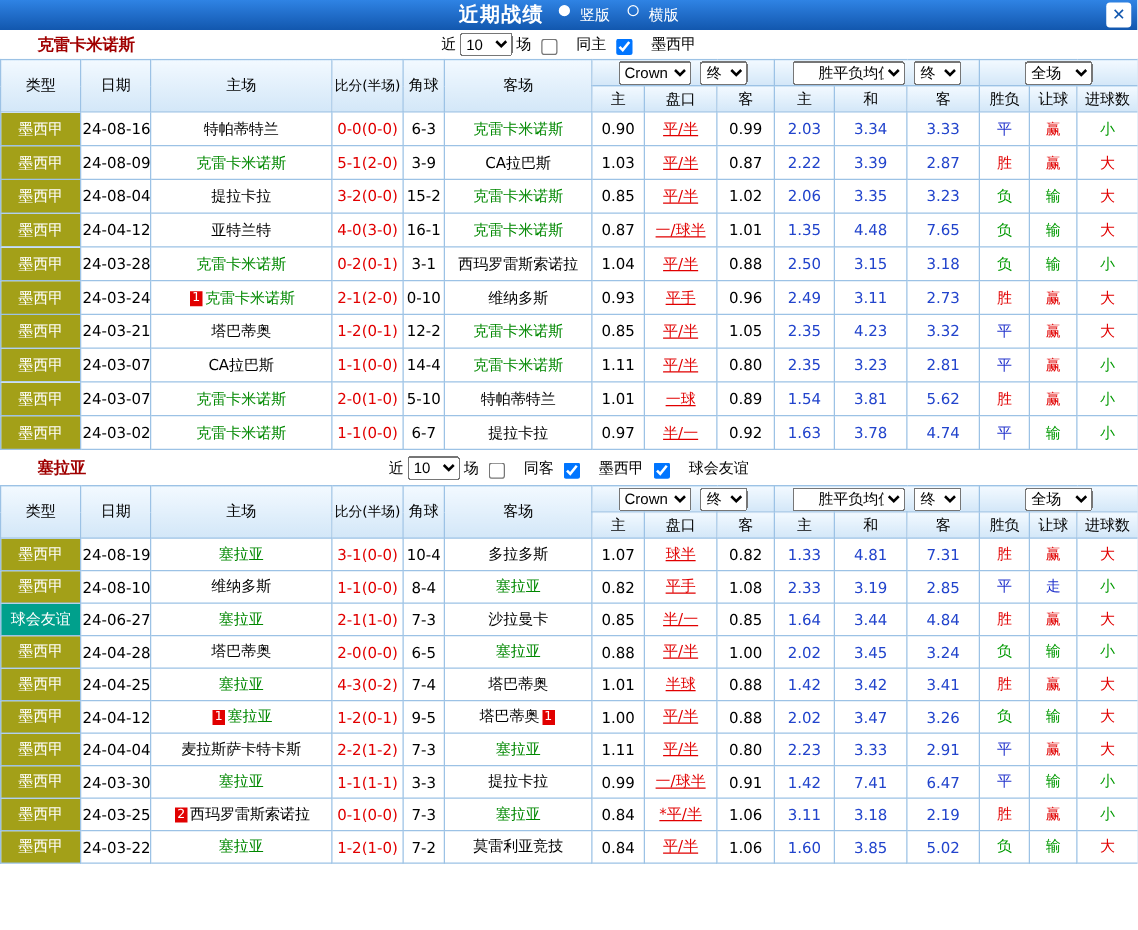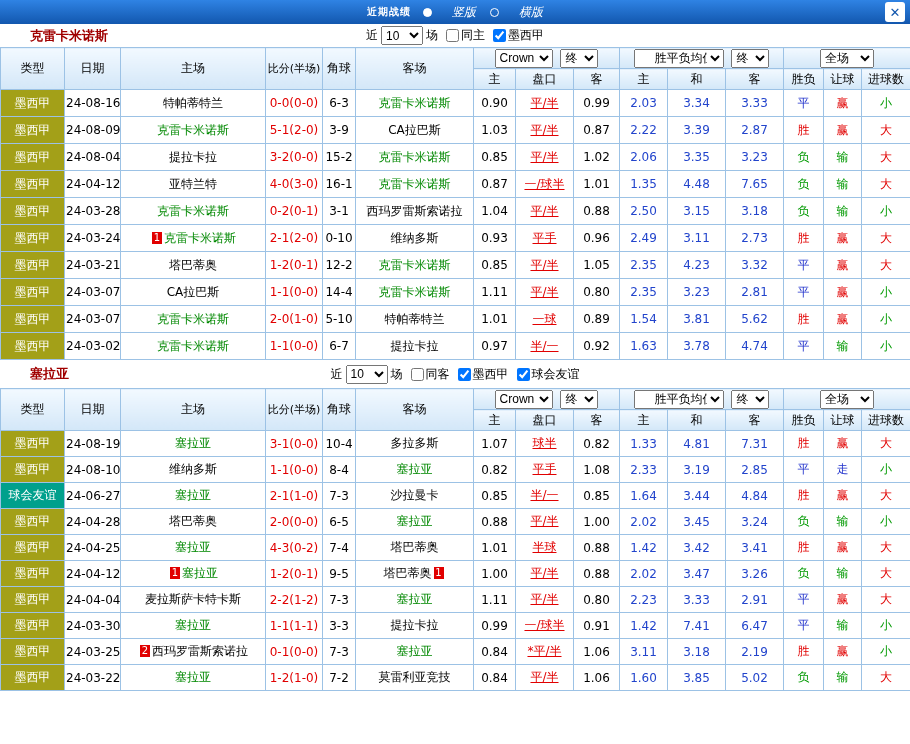--- a/index.html
+++ b/index.html
@@ -6,37 +6,37 @@
   html,body { margin:0; padding:0; }
   body {
     width:910px; height:744px; overflow:hidden; background:#fff; color:#000;
     font-family:"DejaVu Sans","Liberation Sans",sans-serif; font-size:12px;
   }
   
   .topbar {
     height:24px; background:linear-gradient(to bottom,#2f83e4,#1257ae);
     position:relative; display:flex; align-items:center; justify-content:center; color:#fff;
   }
-  .topbar .title { font-weight:bold; font-size:10px; margin-right:12px; letter-spacing:1px; }
+  .topbar .title { font-weight:bold; font-size:16px; margin-right:12px; letter-spacing:1px; }
   .radio-group { display:flex; align-items:center; gap:14px; }
-  .radio { display:flex; align-items:center; gap:20px; cursor:pointer;font-style:italic; }
+  .radio { display:flex; gap:8px; cursor:pointer; }
   .radio-dot { width:9px; height:9px; border:1px solid #fff; border-radius:50%; display:inline-block; background:transparent; }
   .radio-dot.filled { background:#fff; }
   .close-btn {
     position:absolute; right:5px; top:2px; width:20px; height:20px; background:#fff; color:#1257ae;
     border-radius:3px; font-weight:bold; display:flex; align-items:center; justify-content:center;
     cursor:pointer; font-size:13px; line-height:1;
   }
   
   .section-bar { position:relative; height:23px; display:flex; align-items:center; justify-content:center; background:#fff; }
   .section-bar.s2 { height:28px; }
   .team-title { position:absolute; left:30px; color:#a00000; font-weight:bold; font-size:13px; }
   .filter-controls { display:flex; align-items:center; }
   .filter-controls select { font-size:12px; width:42px; height:19px; margin:0 3px; }
-  .filter-controls label { display:flex; align-items:center; cursor:pointer; }
+  .filter-controls label { display:flex; align-items:flex-end; cursor:pointer;gap:13px; }
   .filter-controls input[type=checkbox] { width:13px; height:13px; margin:0 2px 0 8px; }
   
   .grid { border-collapse:collapse; table-layout:fixed; width:910px; }
   .grid th, .grid td { border:1px solid #9cc2e5; text-align:center; white-space:nowrap; overflow:hidden; padding:0 1px; }
   .grid thead th { background:linear-gradient(to bottom,#f2f9ff,#d3e7f8); font-weight:normal; }
   .grid .h1 th { height:21px; }
   .grid .h2 th { height:21px; }
   .grid tbody td { height:27px; background:#fff; }
   .grid.t2 tbody td { height:26px; }
   th.small { font-size:11px; }

